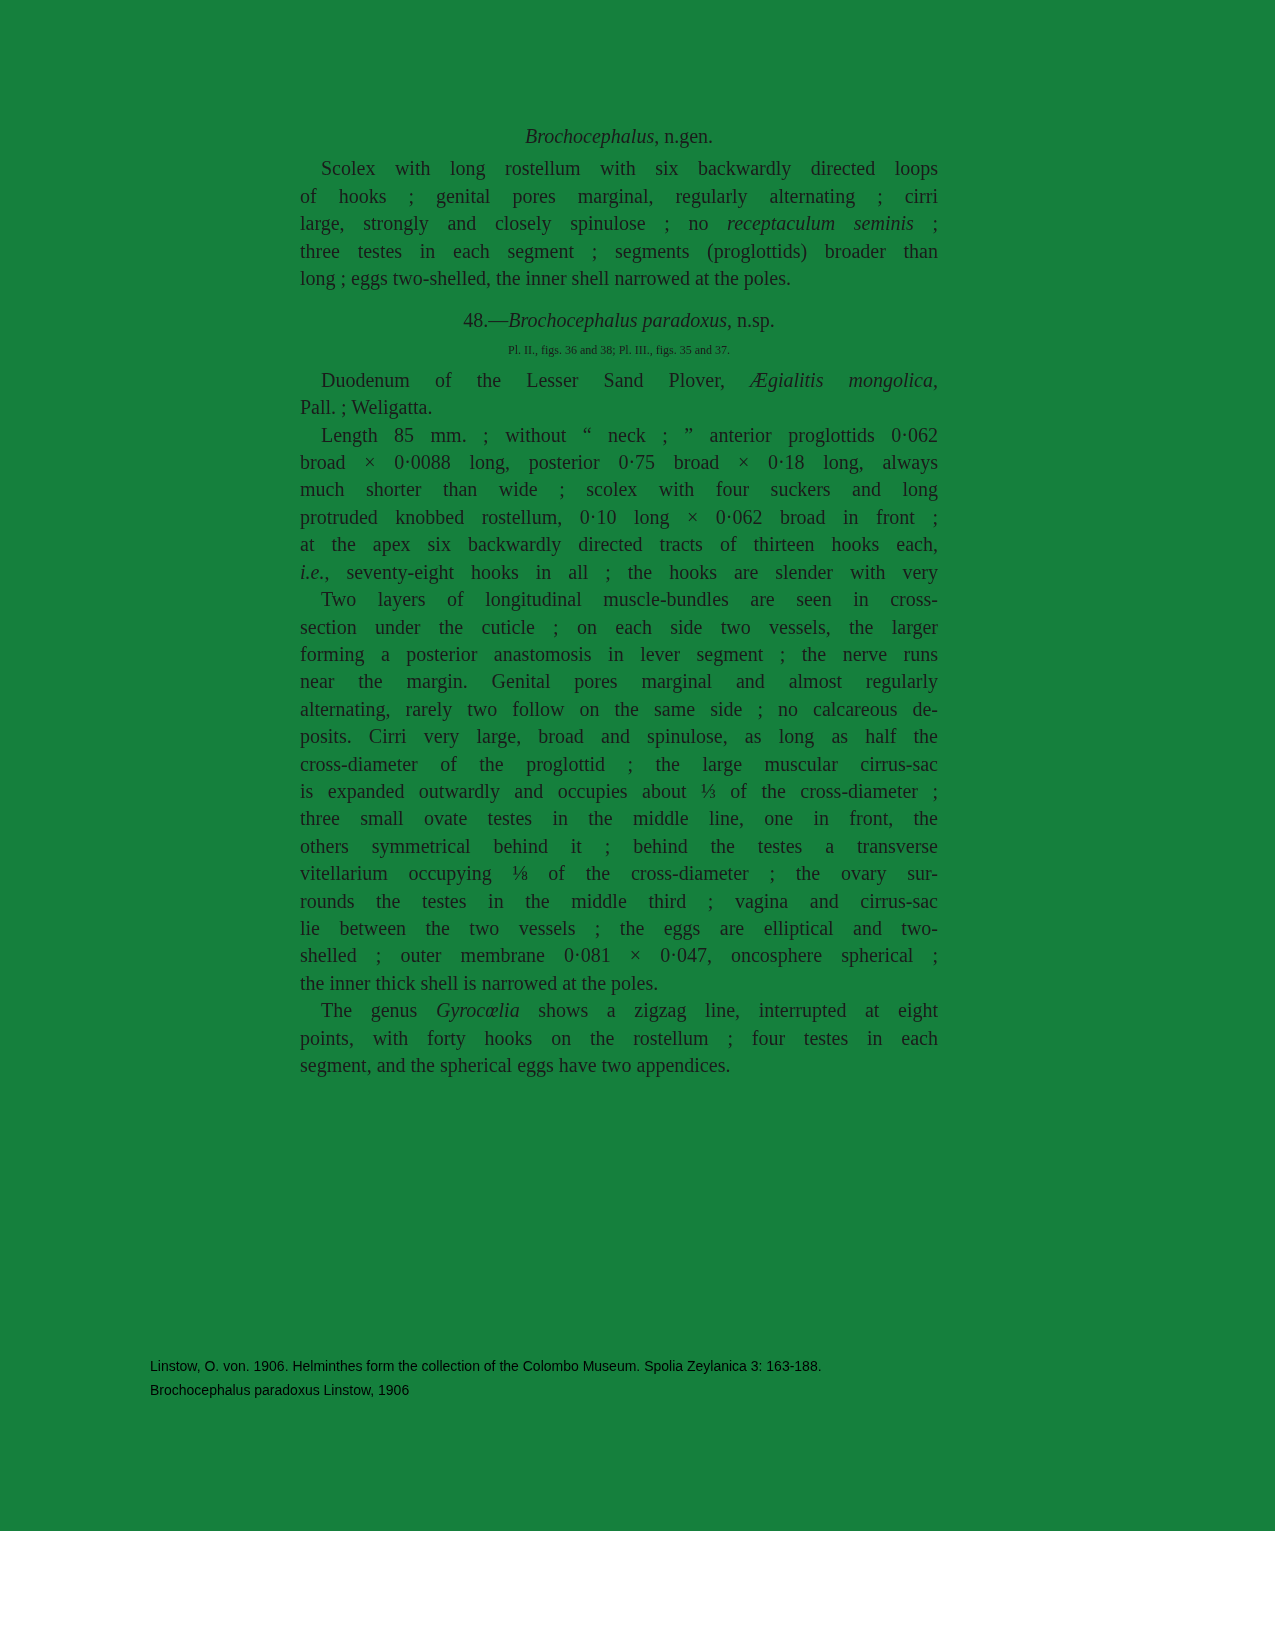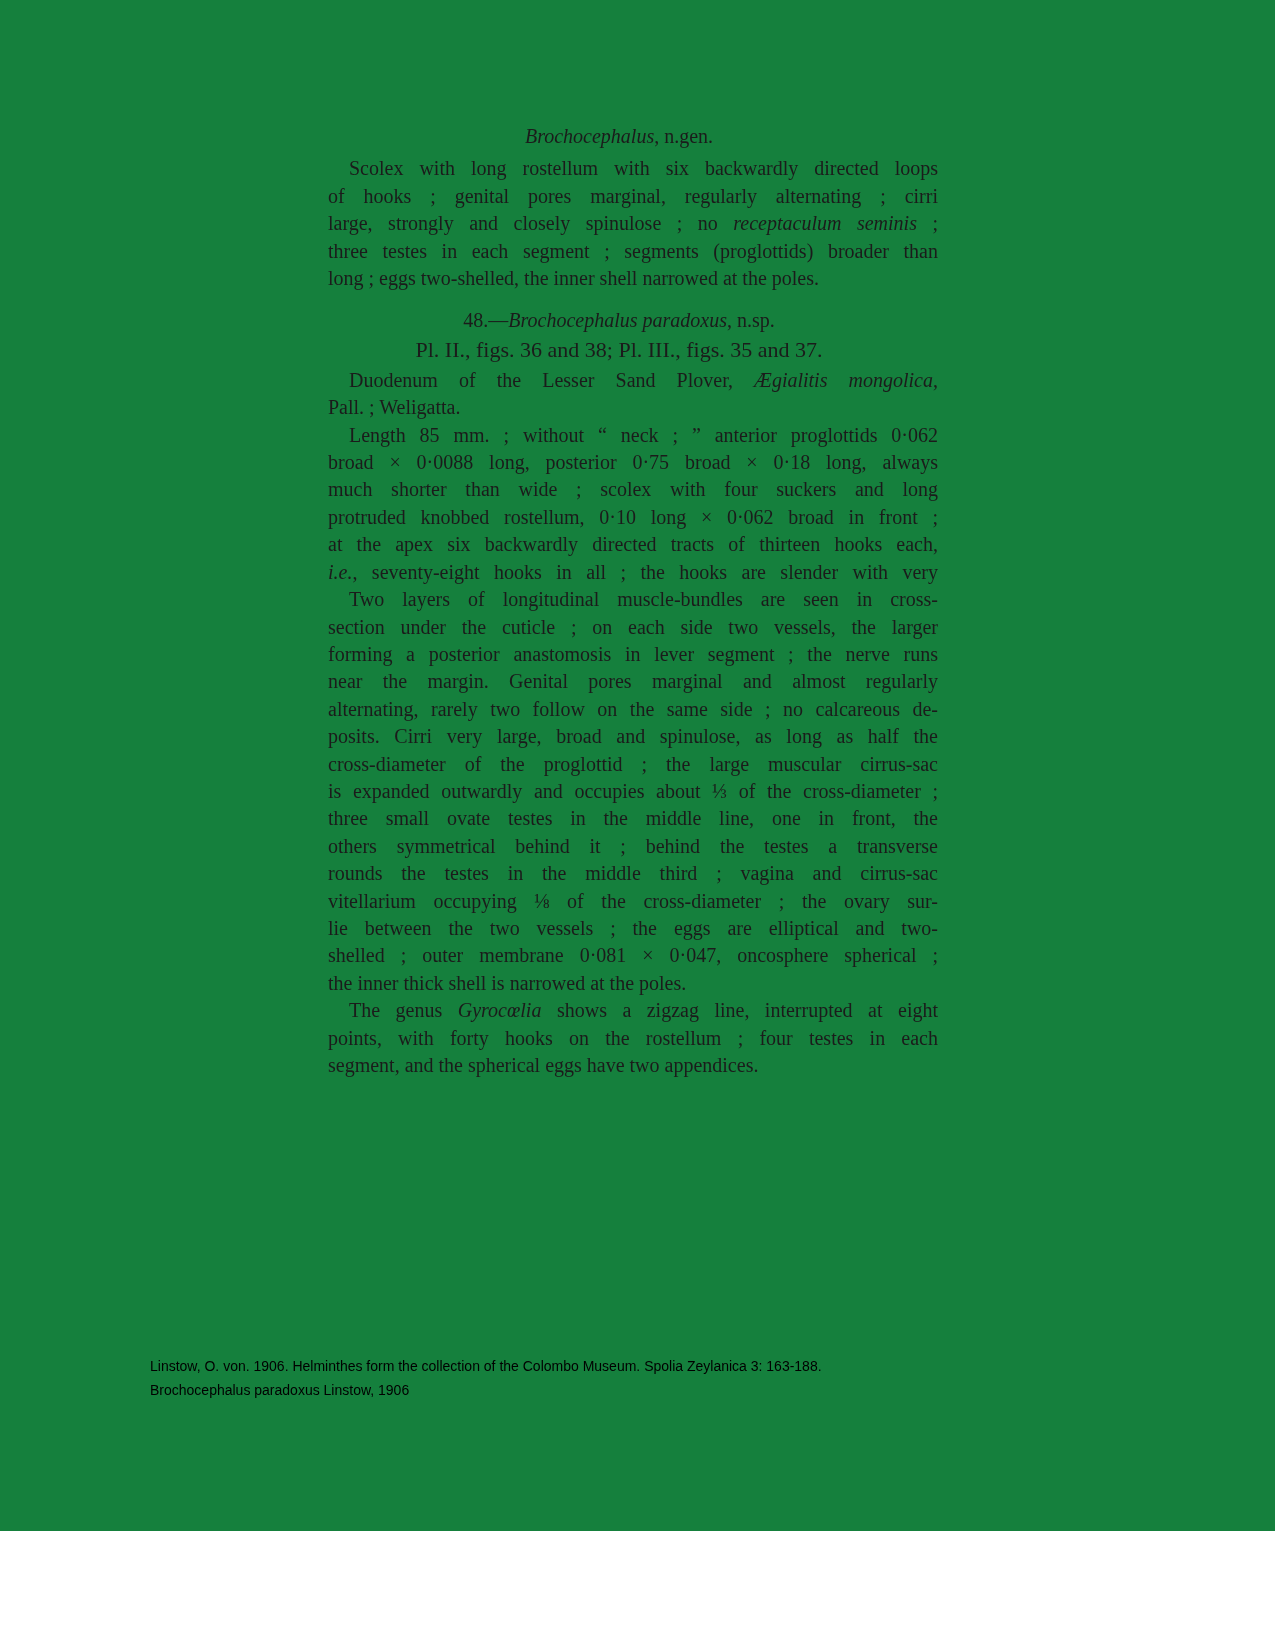--- a/index.html
+++ b/index.html
@@ -19,26 +19,26 @@
     top: 123px;
     width: 638px;
     font-size: 20px;
     line-height: 27.4px;
   }
   .heading { text-align: center; }
   .heading.genus { margin-bottom: 5px; }
   .heading.species { margin-top: 15px; }
   .plate {
     text-align: center;
-    font-size: 22px;
+    font-size: 12px;
     line-height: 24px;
     margin: 3px 0 5px 0;
   }
   .para { margin: 0; }
-  .tline { text-align: justify; text-align-last: justify; margin-left: 28px; }
+  .tline { text-align: justify; text-align-last: justify; }
   .tline.first { text-indent: 21px; }
   .tline.last { text-align-last: left; }
   i { font-style: italic; }
   .caption, .citation {
     position: absolute;
     left: 150px;
     font-family: "Liberation Sans", sans-serif;
     font-size: 14px;
     color: #000000;
     white-space: nowrap;
@@ -85,22 +85,22 @@
         <div class="tline first">Two layers of longitudinal muscle-bundles are seen in cross-</div>
         <div class="tline">section under the cuticle ; on each side two vessels, the larger</div>
         <div class="tline">forming a posterior anastomosis in lever segment ; the nerve runs</div>
         <div class="tline">near the margin.  Genital pores marginal and almost regularly</div>
         <div class="tline">alternating, rarely two follow on the same side ; no calcareous de-</div>
         <div class="tline">posits.  Cirri very large, broad and spinulose, as long as half the</div>
         <div class="tline">cross-diameter of the proglottid ; the large muscular cirrus-sac</div>
         <div class="tline">is expanded outwardly and occupies about ⅓ of the cross-diameter ;</div>
         <div class="tline">three small ovate testes in the middle line, one in front, the</div>
         <div class="tline">others symmetrical behind it ; behind the testes a transverse</div>
+        <div class="tline">vitellarium occupying ⅛ of the cross-diameter ; the ovary sur-</div>
         <div class="tline">rounds the testes in the middle third ; vagina and cirrus-sac</div>
-        <div class="tline">vitellarium occupying ⅛ of the cross-diameter ; the ovary sur-</div>
         <div class="tline">lie between the two vessels ; the eggs are elliptical and two-</div>
         <div class="tline">shelled ; outer membrane 0·081 × 0·047, oncosphere spherical ;</div>
         <div class="tline last">the inner thick shell is narrowed at the poles.</div>
       </div>
 
     <div class="para">
         <div class="tline first">The genus <i>Gyrocœlia</i> shows a zigzag line, interrupted at eight</div>
         <div class="tline">points, with forty hooks on the rostellum ; four testes in each</div>
         <div class="tline last">segment, and the spherical eggs have two appendices.</div>
       </div>

